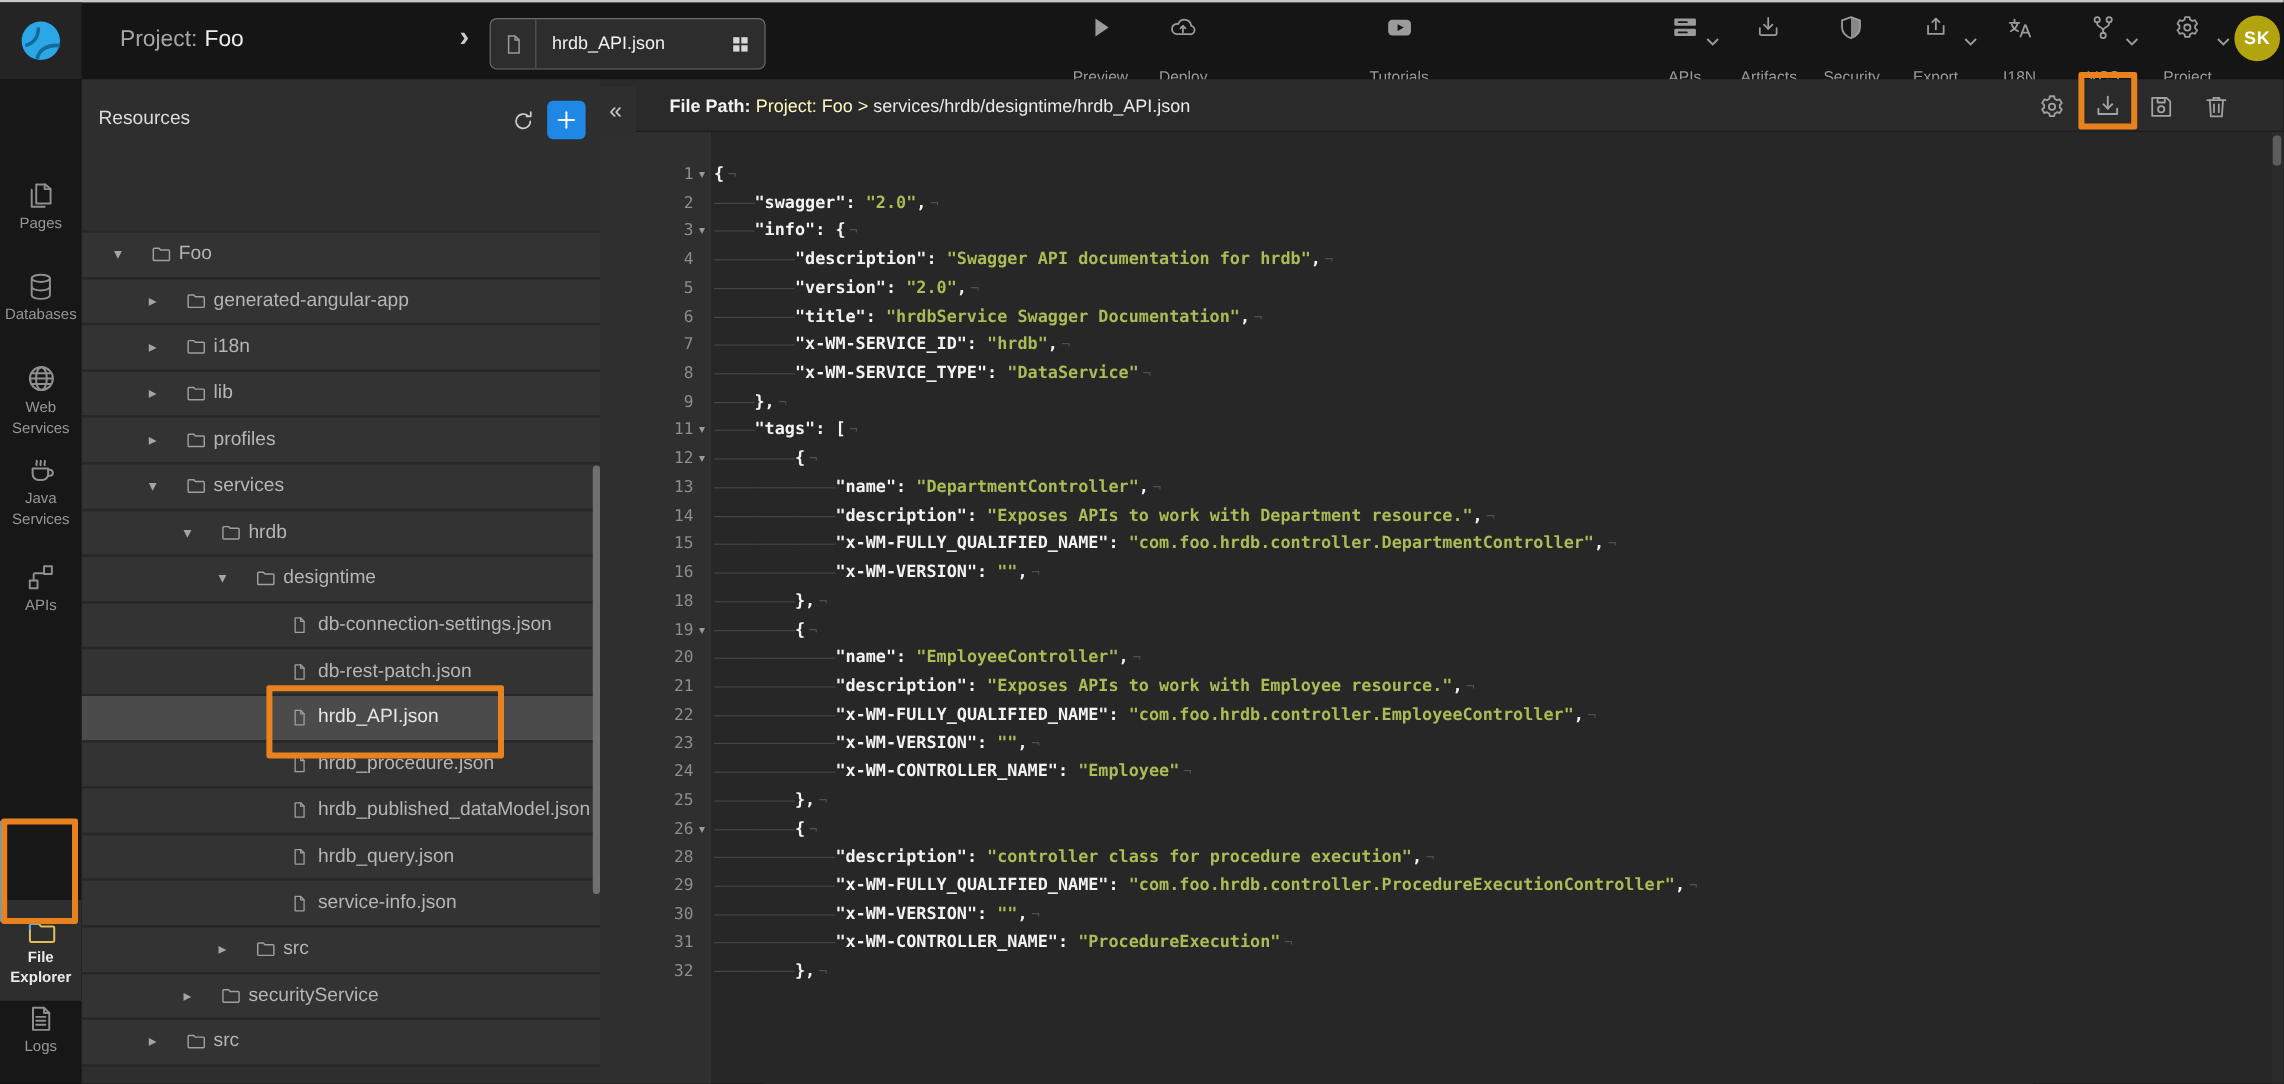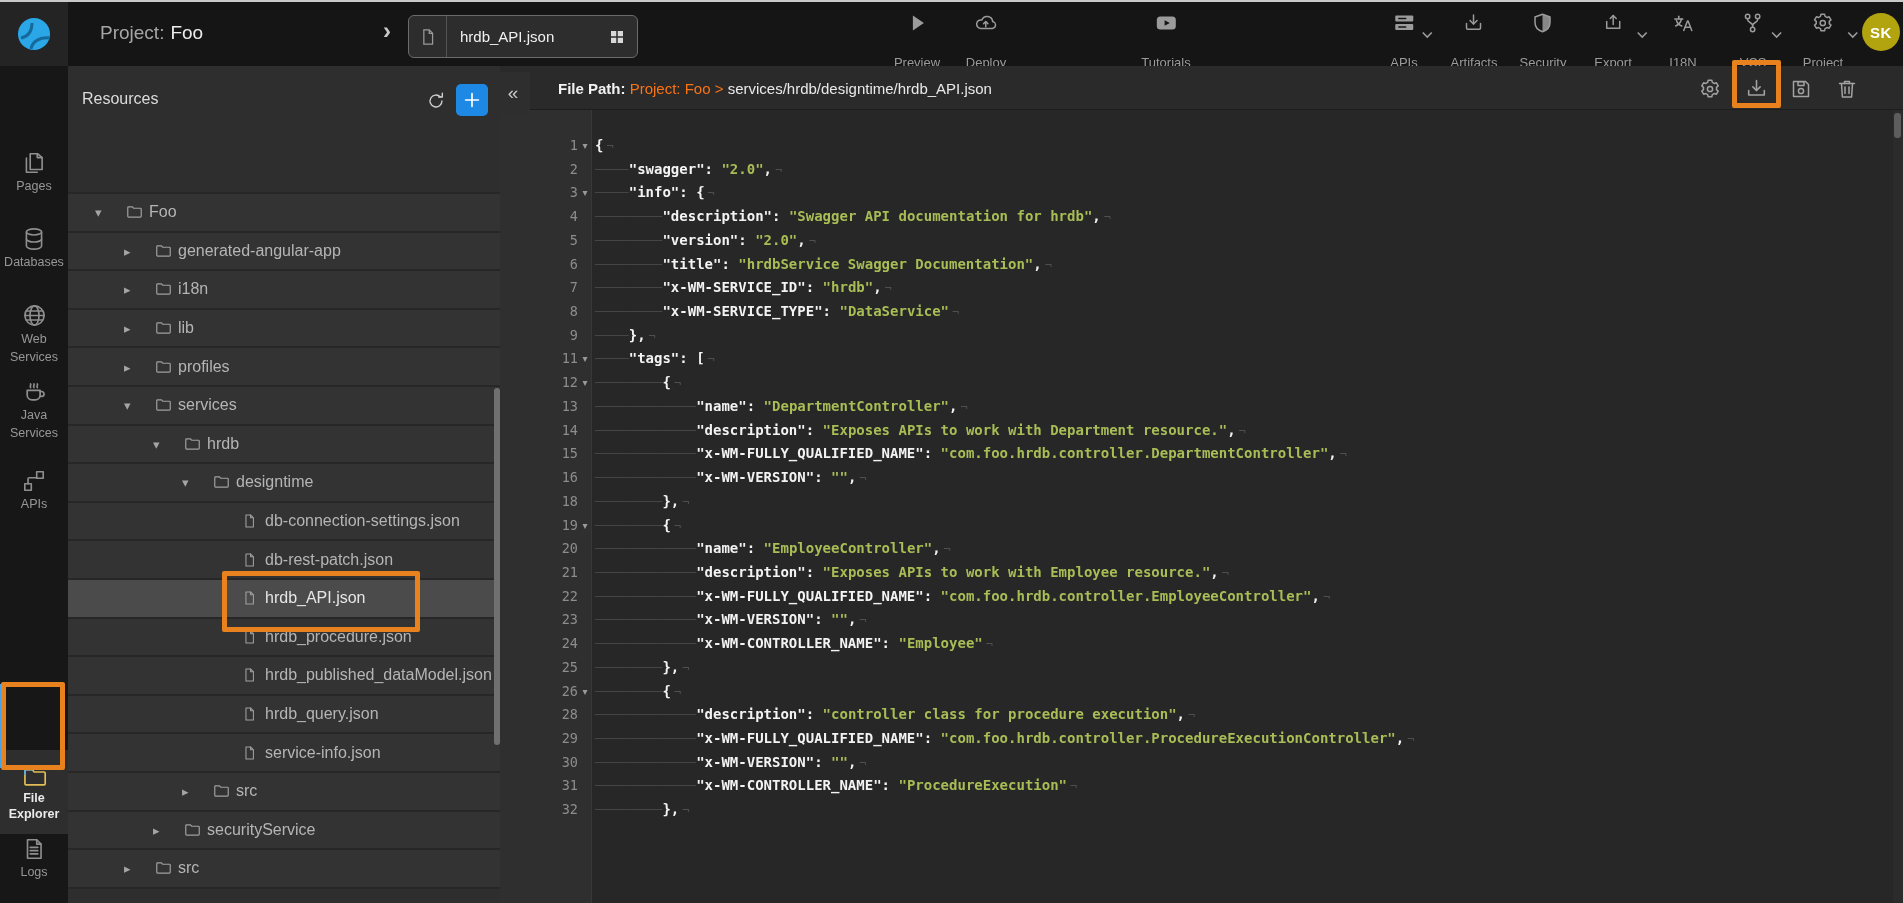--- a/index.html
+++ b/index.html
@@ -57,21 +57,21 @@
   .tree-end{position:absolute;left:0;top:821px;width:432px;height:2px;background:#272727}
   .p-scroll{position:absolute;left:426px;top:322px;width:6px;height:357px;background:#707070;border-radius:3px;cursor:pointer}
   .collapse-tab{position:absolute;left:496px;top:72px;width:34px;height:42px;background:#2e2e2e;
     display:flex;align-items:center;justify-content:center;color:#c8c8c8;font-size:19px;cursor:pointer;z-index:5}
   
   .filebar{position:absolute;left:500px;top:66px;width:1403px;height:44px;background:#2a2a2a;
     border-bottom:1px solid #1d1d1d}
   .fp-text{position:absolute;left:58px;top:0;height:44px;display:flex;align-items:center;
     font-size:15px;white-space:pre}
   .fp-l{color:#f2f2f2;font-weight:bold}
-  .fp-b{color:#f97316}
+  .fp-b{color:#fef9c3}
   .fp-p{color:#e9e9e9}
   .fbtn{position:absolute;top:10px;width:26px;height:26px;color:#a2a2a2;display:flex;
     align-items:center;justify-content:center;cursor:pointer}
   
   .editor{position:absolute;left:500px;top:110px;width:1403px;height:793px;background:#272727;cursor:text}
   .gutterbg{position:absolute;left:0;top:0;width:92px;height:793px;background:#2f2f2f;
     border-right:1px solid #383838}
   #code{position:absolute;left:0;top:24px;width:100%}
   .cl{display:flex;height:23.72px;line-height:23.72px}
   .ln{width:78px;text-align:right;font-family:"DejaVu Sans Mono",monospace;font-size:13.5px;color:#8d8d8d}

